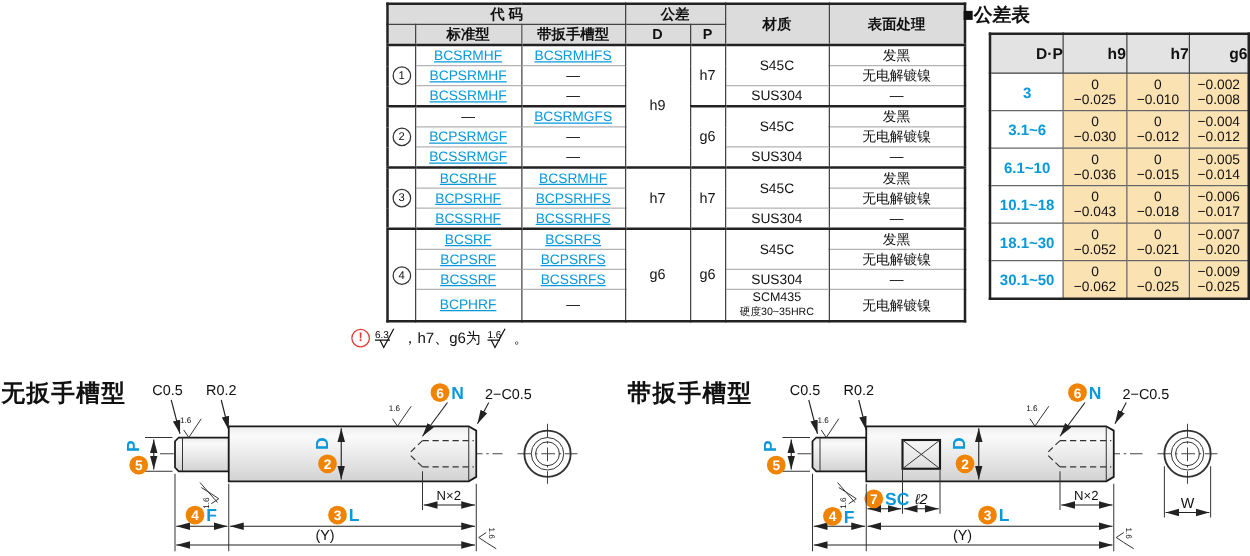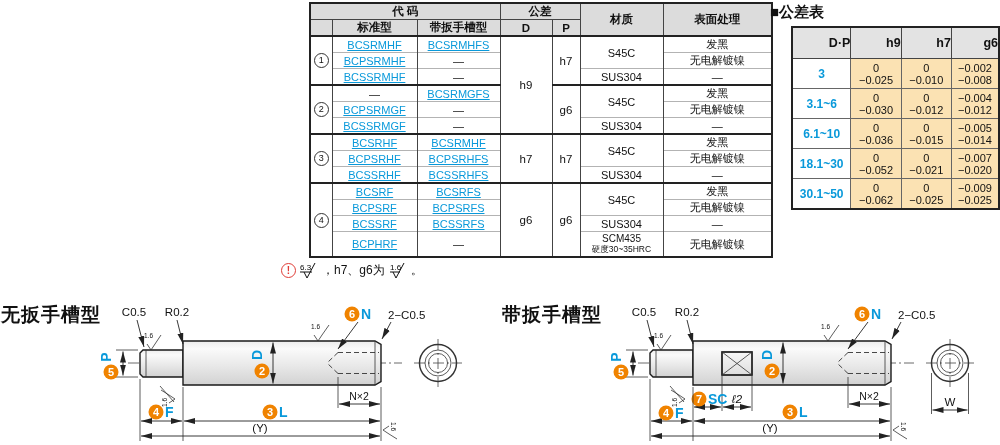--- a/index.html
+++ b/index.html
@@ -231,20 +231,35 @@
     <td class="val">
           <div>0</div>
           <div>−0.015</div>
         </td>
     <td class="val">
           <div>−0.005</div>
           <div>−0.014</div>
         </td>
   </tr>
   <tr>
+    <td class="rng">10.1~18</td>
+    <td class="val">
+          <div>0</div>
+          <div>−0.043</div>
+        </td>
+    <td class="val">
+          <div>0</div>
+          <div>−0.018</div>
+        </td>
+    <td class="val">
+          <div>−0.006</div>
+          <div>−0.017</div>
+        </td>
+  </tr>
+  <tr>
     <td class="rng">18.1~30</td>
     <td class="val">
           <div>0</div>
           <div>−0.052</div>
         </td>
     <td class="val">
           <div>0</div>
           <div>−0.021</div>
         </td>
     <td class="val">

